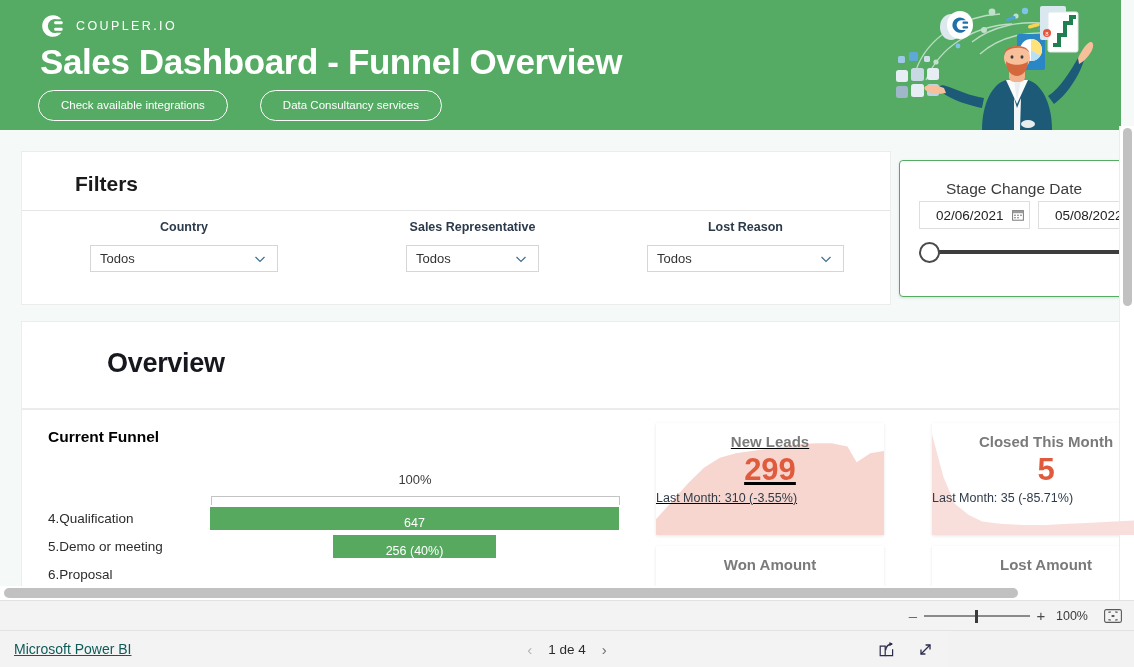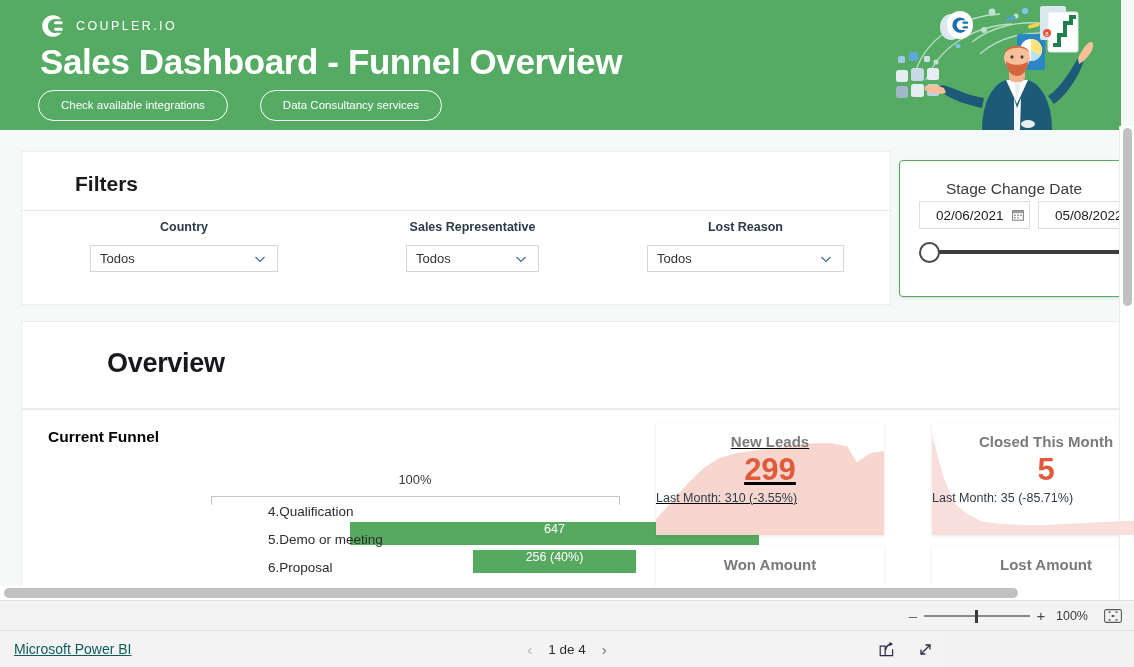--- a/index.html
+++ b/index.html
@@ -142,29 +142,29 @@
   .funnel-title { font-size: 15.5px; font-weight: 700; color: #000000; }
   .axis-label {
     position: absolute; left: 163px; top: 44px; width: 408px;
     text-align: center; font-size: 13px; color: #3c3c3c;
   }
   .axis-line {
     position: absolute; left: 163px; top: 68px; width: 409px; height: 9px;
     border-top: 1px solid #c4c4c4; border-left: 1px solid #c4c4c4; border-right: 1px solid #c4c4c4;
   }
   .funnel-rows { position: absolute; left: 0; top: 76px; width: 600px; }
-  .f-row { position: relative; height: 28px; display: flex; align-items: center; flex-direction: column; }
+  .f-row { position: relative; height: 28px; display: flex; align-items: center; }
   .f-name {
     width: 160px; font-size: 13.5px; color: #2c2c2c; white-space: nowrap;
     padding-left: 0;
   }
   .f-track { position: relative; flex: 1; height: 28px; }
   .f-bar {
     position: absolute; top: 3px; height: 23px; background: #56a95f;
-    display: flex; align-items: flex-start; justify-content: center;
+    display: flex; align-items: flex-end; justify-content: center;
   }
   .f-bar .inlbl { font-size: 12.5px; color: #ffffff; white-space: nowrap; }
   .f-out { position: absolute; top: 5px; font-size: 13px; color: #2c2c2c; white-space: nowrap; }
 
   
   .kpi {
     position: absolute; background: #ffffff;
     box-shadow: 0 1px 3px rgba(0,0,0,.10);
     overflow: hidden;
   }

